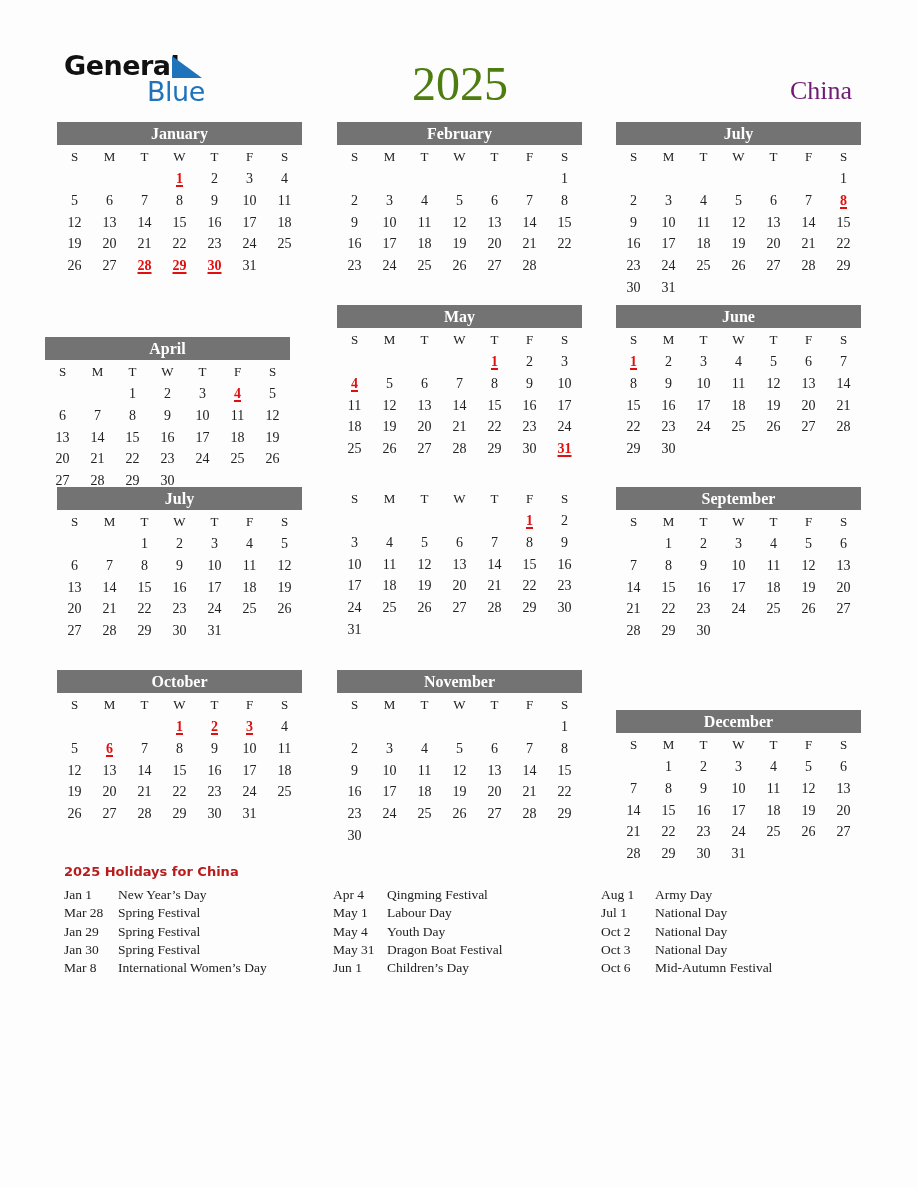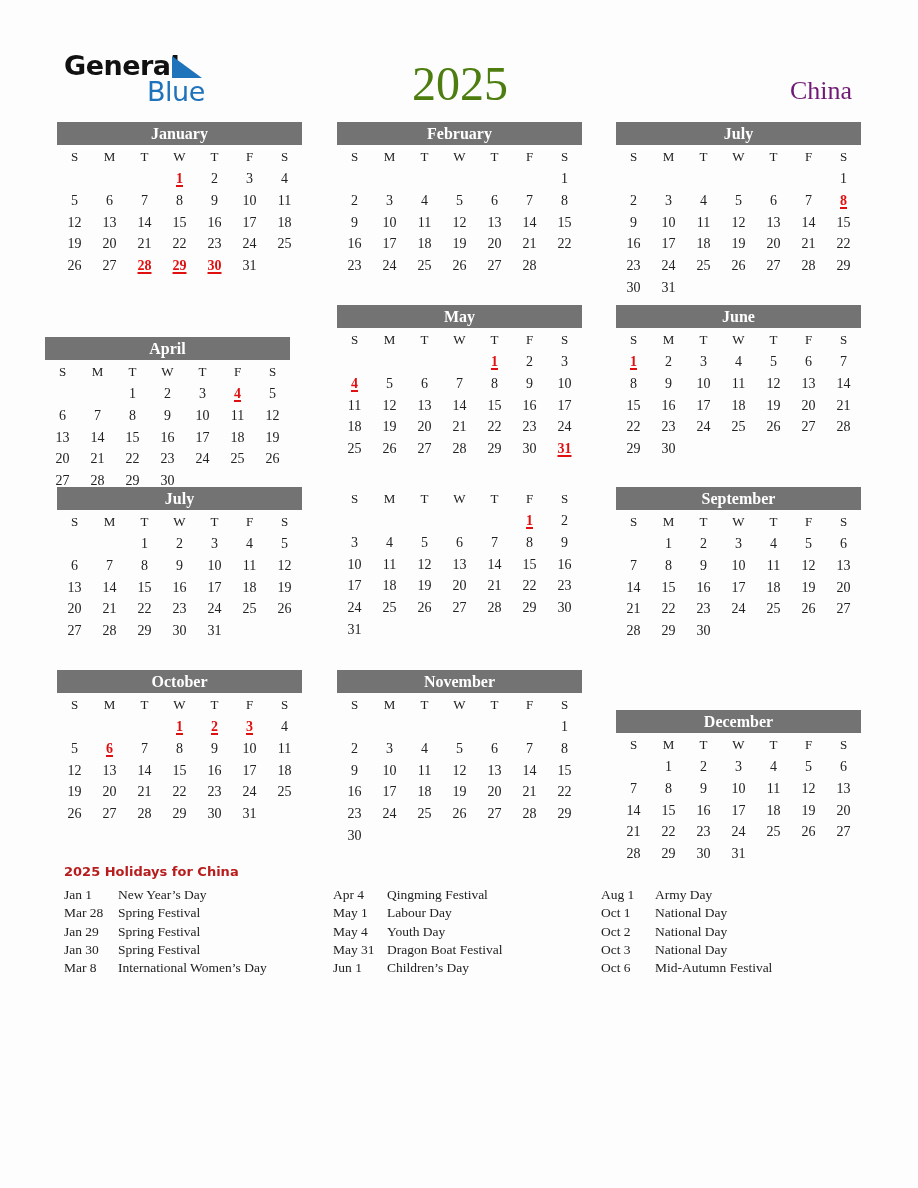--- a/index.html
+++ b/index.html
@@ -593,18 +593,18 @@
     </div>
     <div class="hol-col" style="left: 333px;">
       <div class="hol-row"><span class="dt">Apr 4</span><span>Qingming Festival</span></div>
       <div class="hol-row"><span class="dt">May 1</span><span>Labour Day</span></div>
       <div class="hol-row"><span class="dt">May 4</span><span>Youth Day</span></div>
       <div class="hol-row"><span class="dt">May 31</span><span>Dragon Boat Festival</span></div>
       <div class="hol-row"><span class="dt">Jun 1</span><span>Children’s Day</span></div>
     </div>
     <div class="hol-col" style="left: 601px;">
       <div class="hol-row"><span class="dt">Aug 1</span><span>Army Day</span></div>
-      <div class="hol-row"><span class="dt">Oct 1</span><span>National Day</span></div>
+      <div class="hol-row"><span class="dt">Jul 1</span><span>National Day</span></div>
       <div class="hol-row"><span class="dt">Oct 2</span><span>National Day</span></div>
       <div class="hol-row"><span class="dt">Oct 3</span><span>National Day</span></div>
       <div class="hol-row"><span class="dt">Oct 6</span><span>Mid-Autumn Festival</span></div>
     </div>
   </div>
 
 </body></html>

